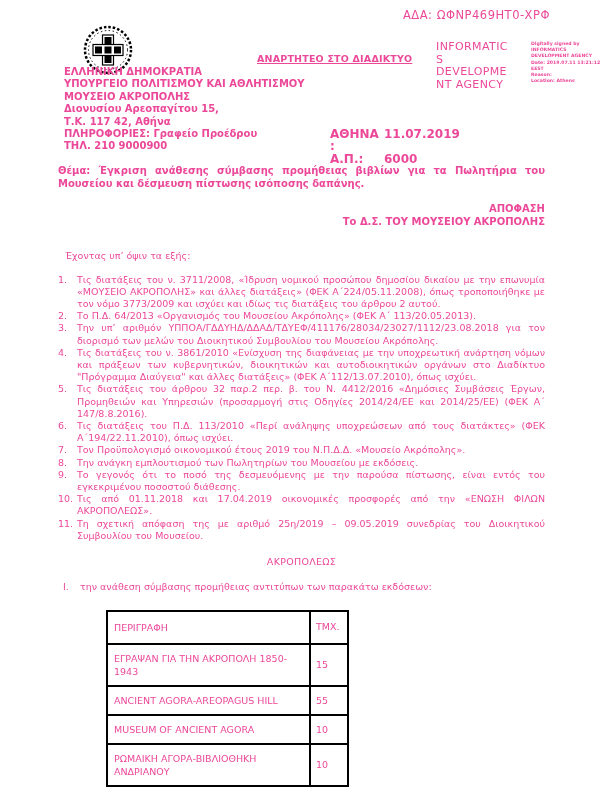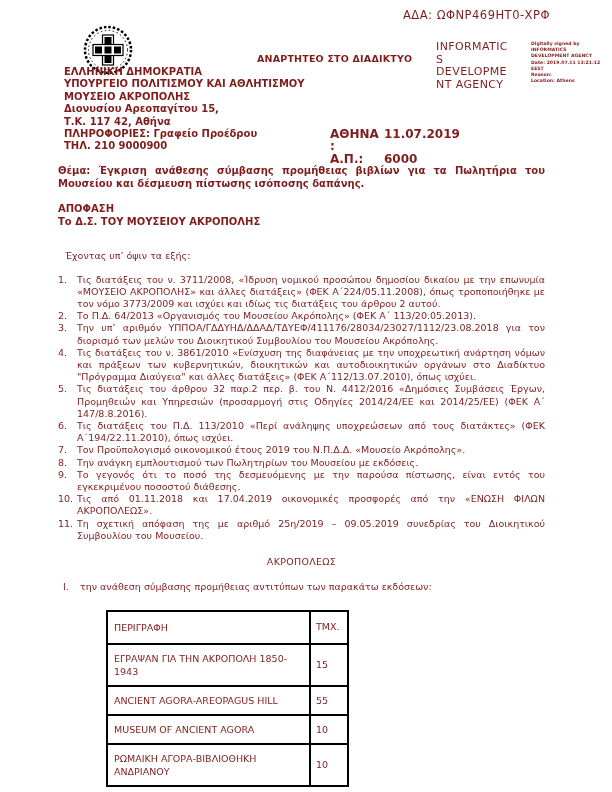--- a/index.html
+++ b/index.html
@@ -1,47 +1,47 @@
 <!DOCTYPE html>
 <html><head>
 <meta charset="utf-8">
 <style>
   html,body{margin:0;padding:0;background:#e8e8e8;}
   .page{
     position:relative;
     width:612px;height:792px;
     margin:0 auto;
     background:#ffffff;
-    color:#7f1d1d;
+    color:#ec4899;
     font-family:"DejaVu Sans","Liberation Sans",sans-serif;
     overflow:hidden;
   }
   
   .ada{position:absolute;top:8px;left:403px;font-size:11.5px;letter-spacing:.5px;}
   .emblem{position:absolute;top:24px;left:82px;width:52px;height:52px;}
   .publish-notice{
     position:absolute;top:53px;left:257px;
-    font-size:9.5px;font-weight:bold;letter-spacing:.2px;text-align:center;
+    font-size:9.5px;font-weight:bold;text-decoration:underline;letter-spacing:.2px;text-align:center;
   }
   .sig-agency{
     position:absolute;top:41px;left:428px;width:74px;
     font-size:11px;line-height:1.15;letter-spacing:.4px;word-break:break-word;margin-left:8px;
   }
   .sig-details{
     position:absolute;top:41px;left:531px;width:78px;
     font-size:4.6px;font-weight:bold;line-height:1.35;white-space:pre-line;
   }
   .letterhead{position:absolute;top:66px;left:64px;font-weight:bold;font-size:10px;line-height:12.4px;}
   .date-block{position:absolute;top:128px;left:318px;font-weight:bold;font-size:12px;line-height:12.4px;margin-left:12px;}
   .date-block .row{display:flex;}
   .date-block .lbl{width:54px;}
   
   .content{position:absolute;top:165px;left:58px;width:487px;font-size:9.5px;line-height:12.2px;}
   .subject{font-weight:bold;font-size:10px;line-height:12.6px;text-align:justify;}
-  .decision-heading{text-align:left;font-weight:bold;font-size:10px;margin-top:13px;line-height:12.6px;}
+  .decision-heading{text-align:right;font-weight:bold;font-size:10px;margin-top:13px;line-height:12.6px;}
   .preamble{margin-top:22px;padding-left:7px;}
   ol.items{list-style:none;margin:11px 0 0 0;padding:0;}
   ol.items li{display:flex;margin:0;}
   ol.items .num{flex:0 0 19px;}
   ol.items .txt{flex:1;text-align:justify;}
   .decides{text-align:center;margin-top:14px;letter-spacing:.3px;}
   .roman-item{display:flex;margin-top:13px;padding-left:5px;}
   .roman-item .num{flex:0 0 17px;}
   
   table.books{border-collapse:collapse;margin:17px 0 0 48px;border:2px solid #000;}

